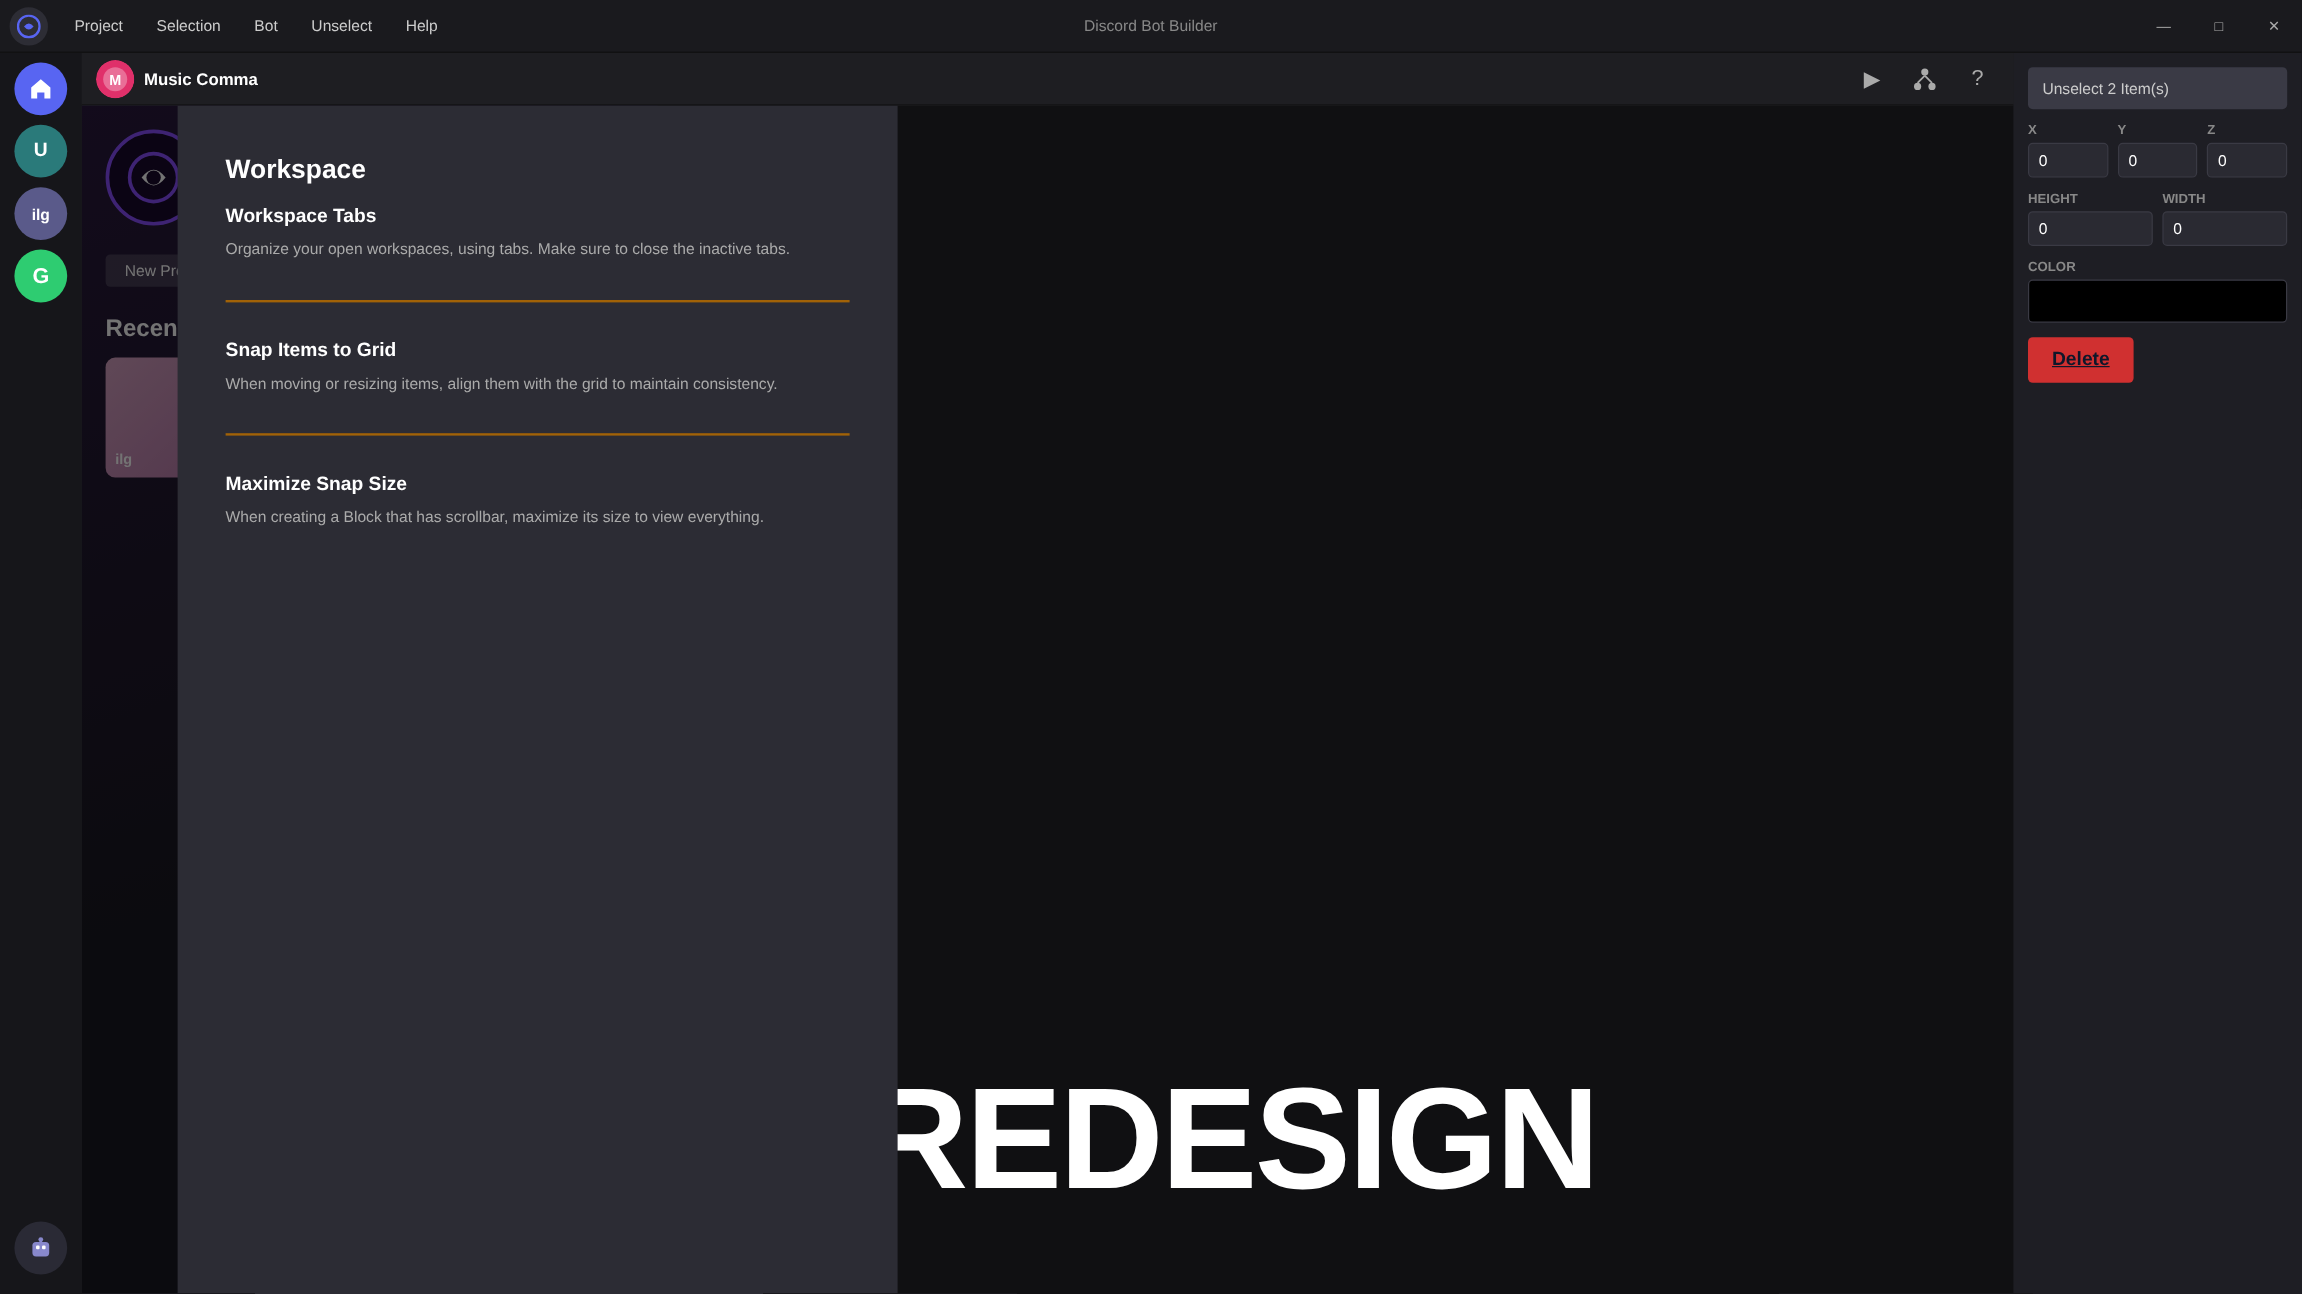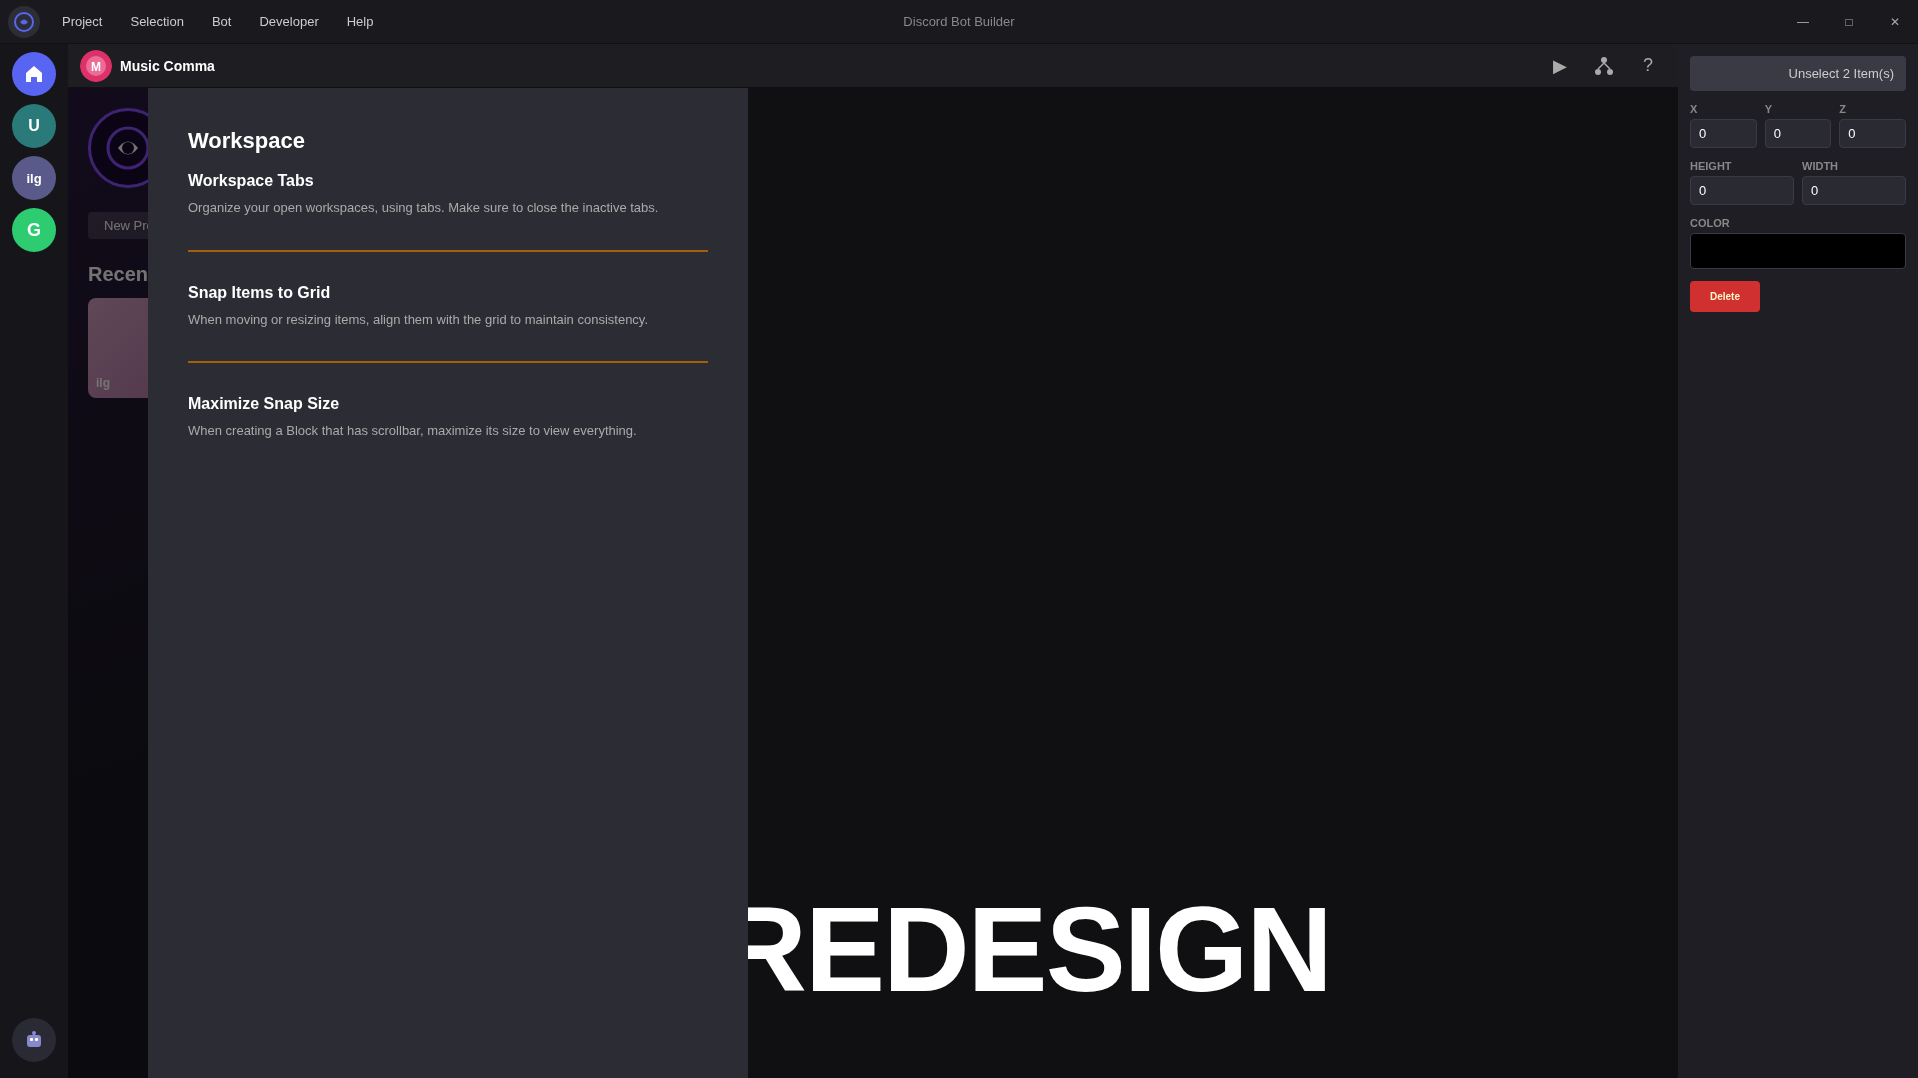--- a/index.html
+++ b/index.html
@@ -352,21 +352,21 @@
     }
     .unselect-btn {
       background: #3a3a45;
       color: #ccc;
       border: none;
       border-radius: 4px;
       padding: 10px 12px;
       font-size: 13px;
       cursor: pointer;
       width: 100%;
-      text-align: right;
+      text-align: left;
     }
     .coord-row {
       display: flex;
       gap: 8px;
     }
     .coord-field {
       flex: 1;
       display: flex;
       flex-direction: column;
       gap: 4px;
@@ -421,28 +421,29 @@
     .color-swatch {
       width: 100%;
       height: 36px;
       background: #000;
       border-radius: 4px;
       border: 1px solid #3a3a44;
       cursor: pointer;
     }
     .delete-btn {
       background: #d03030;
-      color: #fef9c3;
+      color: #0f172a;
       border: none;
       border-radius: 4px;
       padding: 10px 20px;
-      font-size: 10px;
+      font-size: 16px;
       font-weight: 600;
       cursor: pointer;
       align-self: flex-start;
+      text-decoration: underline;
     }
 
     
     .big-redesign-text {
       position: absolute;
       bottom: 60px;
       left: 0;
       width: 100%;
       text-align: center;
       font-size: 120px;
@@ -466,21 +467,21 @@
   <div class="title-bar-left">
     <div class="app-logo">
       <svg viewBox="0 0 20 20" fill="none">
         <circle cx="10" cy="10" r="9" stroke="#5865f2" stroke-width="2"></circle>
         <path d="M6 10 Q10 5 14 10 Q10 15 6 10Z" fill="#5865f2"></path>
       </svg>
     </div>
     <div class="menu-item">Project</div>
     <div class="menu-item">Selection</div>
     <div class="menu-item">Bot</div>
-    <div class="menu-item">Developer</div>
+    <div class="menu-item">Unselect</div>
     <div class="menu-item">Help</div>
   </div>
   <div class="title-bar-center">Discord Bot Builder</div>
   <div class="title-bar-controls">
     <button class="win-btn">—</button>
     <button class="win-btn">□</button>
     <button class="win-btn close">✕</button>
   </div>
 </div>
 

